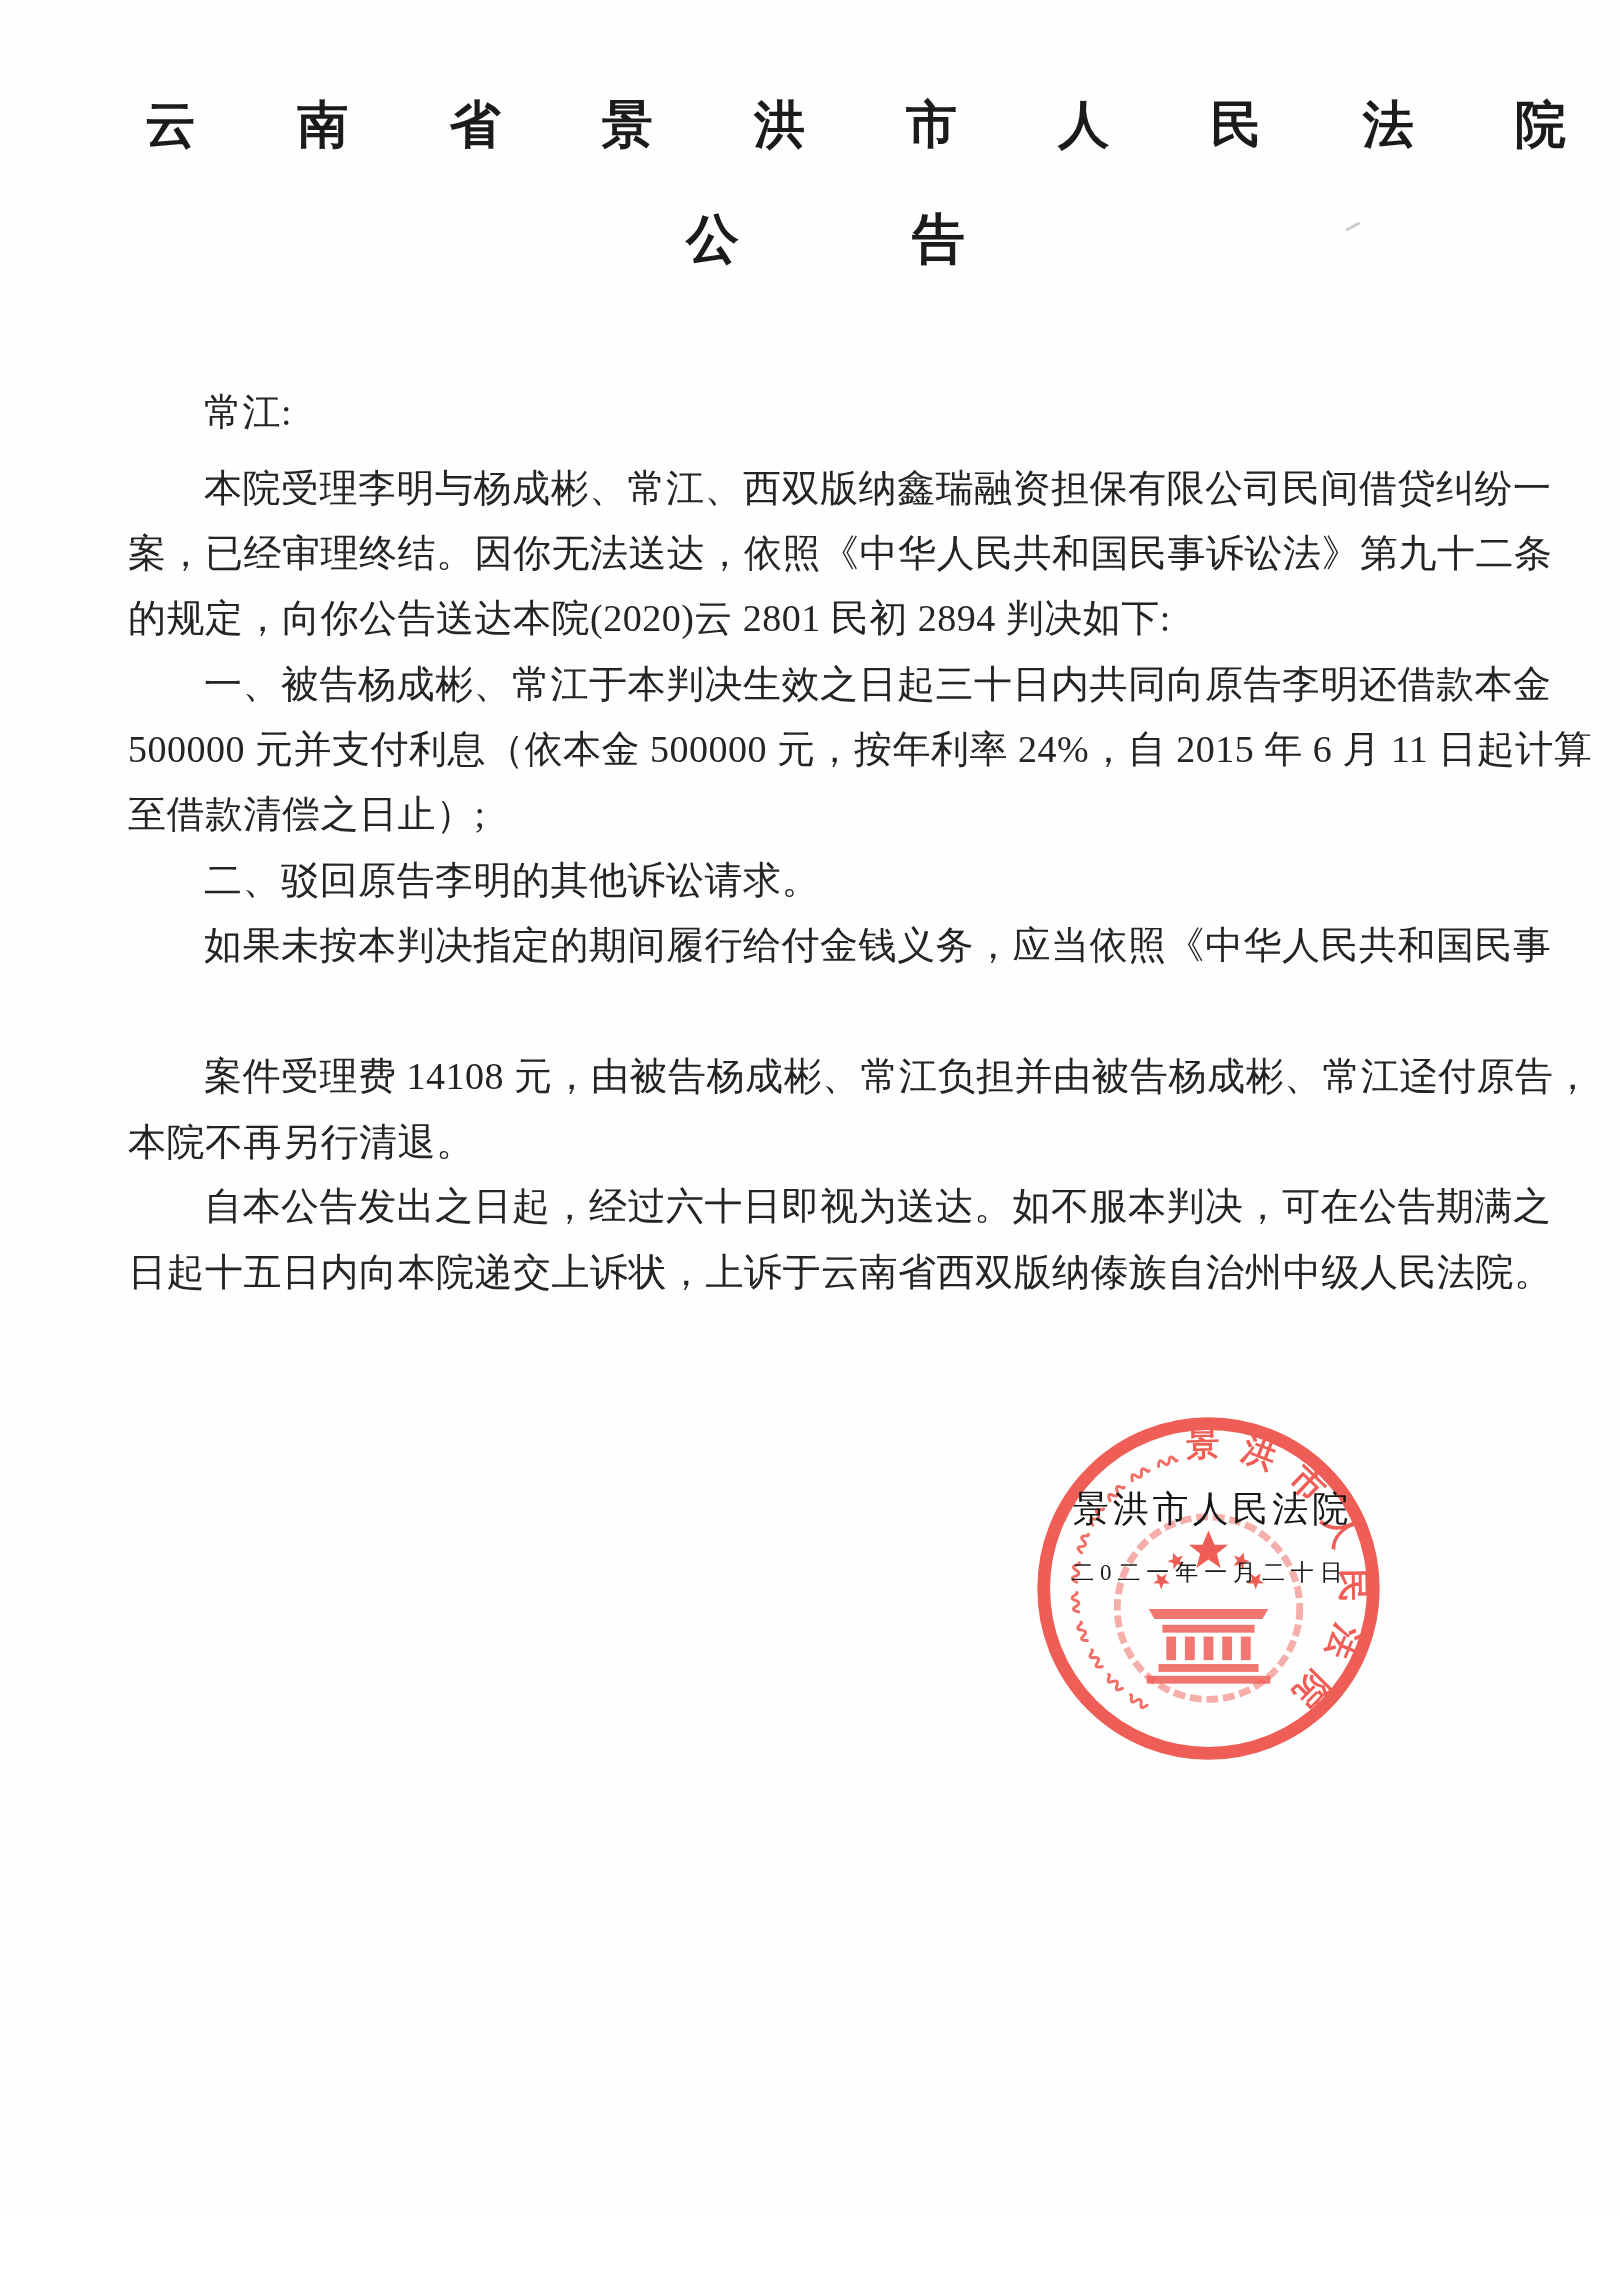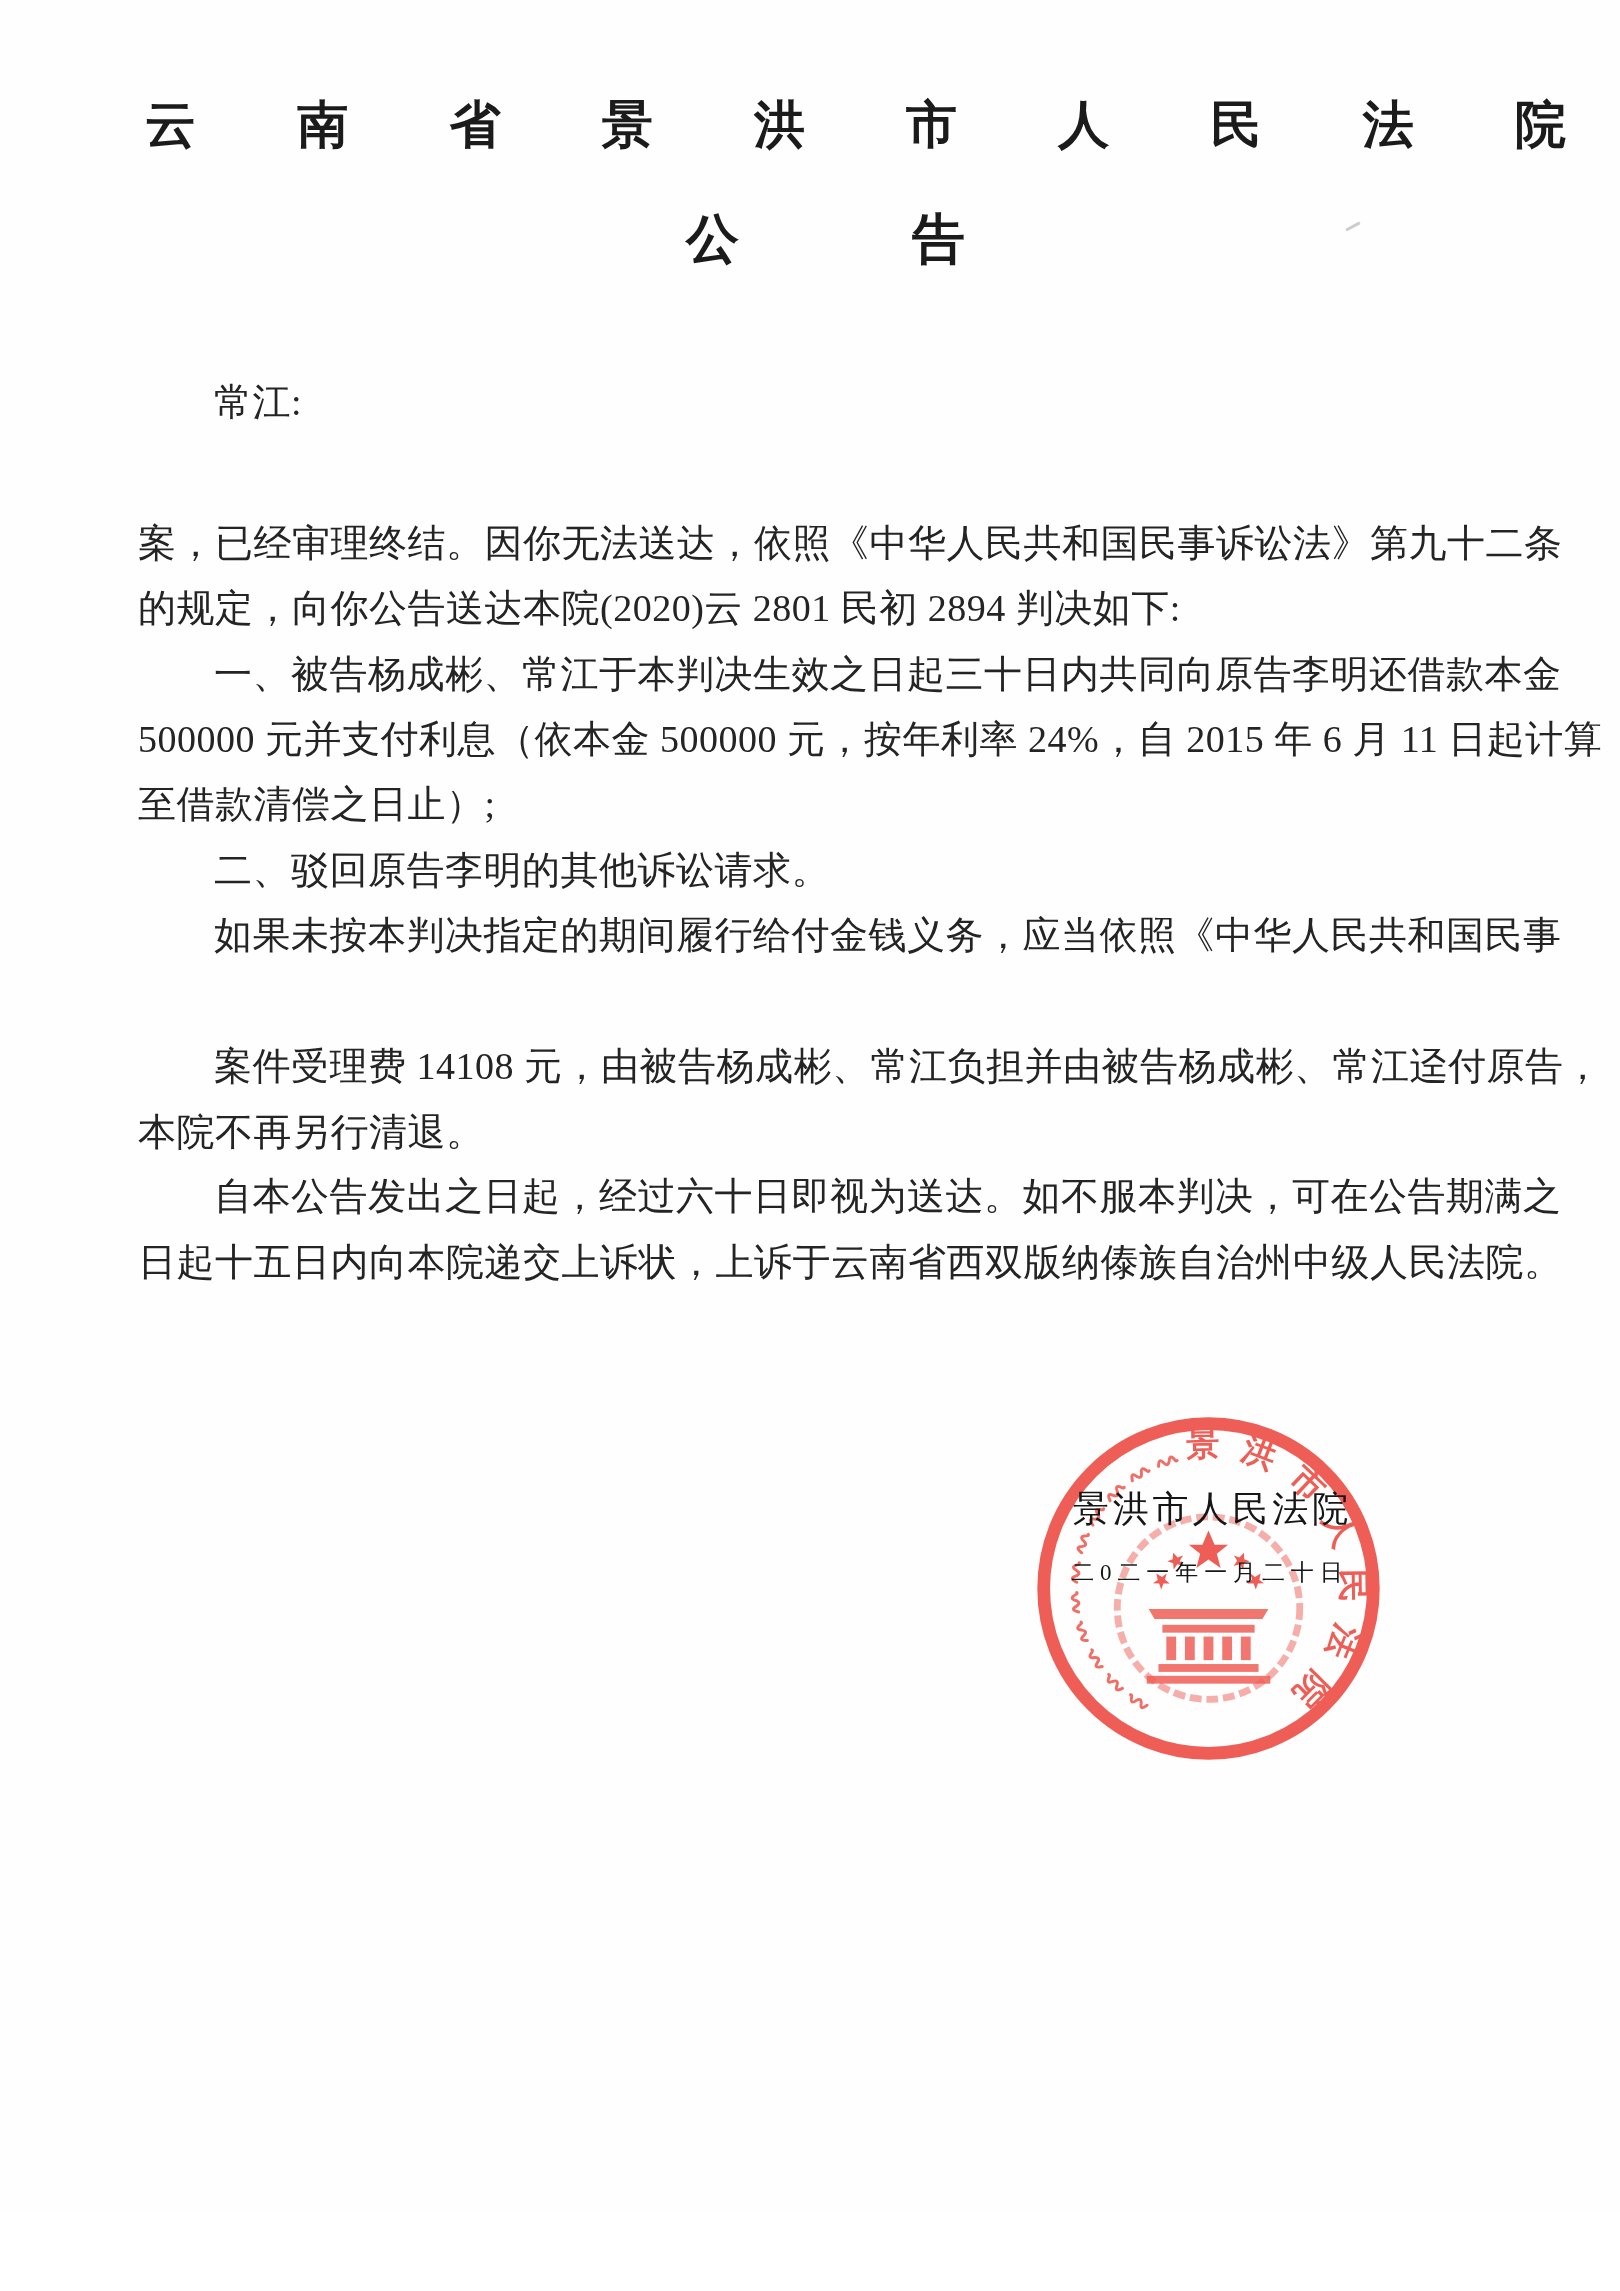--- a/index.html
+++ b/index.html
@@ -16,23 +16,23 @@
     font-size:51px;font-weight:600;color:#1b1b1b;
     text-align:justify;text-align-last:justify;
     line-height:59px;white-space:normal;
   }
   .announcement-heading{
     position:absolute;left:686px;top:192px;
     font-size:53px;font-weight:600;color:#1b1b1b;
     letter-spacing:173px;white-space:nowrap;line-height:94px;
   }
   .body-line{
-    position:absolute;left:138px;
+    position:absolute;left:128px;
     font-size:38px;line-height:45px;letter-spacing:0.5px;
-    white-space:nowrap;color:#242424;
+    white-space:nowrap;color:#242424;margin-top:10px;
   }
   .body-line.indent{padding-left:76px;}
   .sig-court{
     position:absolute;left:1027px;top:1485px;width:363px;
     text-align:center;font-size:36px;letter-spacing:3.9px;padding-left:3.9px;
     color:#161616;z-index:3;white-space:nowrap;
   }
   .sig-date{
     position:absolute;left:1008px;top:1557px;width:392px;
     text-align:center;font-size:23px;letter-spacing:5.9px;padding-left:5.9px;
@@ -50,20 +50,21 @@
 </head>
 <body>
 
 <div class="page">
 
   <div class="court-title">云南省景洪市人民法院</div>
 
   <div class="announcement-heading">公告</div>
 
   <div class="body-line indent" style="top:380px">常江:</div>
+  <div class="body-line indent" style="top:456px">本院受理李明与杨成彬、常江、西双版纳鑫瑞融资担保有限公司民间借贷纠纷一</div>
   <div class="body-line" style="top:521px">案，已经审理终结。因你无法送达，依照《中华人民共和国民事诉讼法》第九十二条</div>
   <div class="body-line" style="top:586px">的规定，向你公告送达本院(2020)云 2801 民初 2894 判决如下:</div>
   <div class="body-line indent" style="top:652px">一、被告杨成彬、常江于本判决生效之日起三十日内共同向原告李明还借款本金</div>
   <div class="body-line" style="top:717px">500000 元并支付利息（依本金 500000 元，按年利率 24%，自 2015 年 6 月 11 日起计算</div>
   <div class="body-line" style="top:782px">至借款清偿之日止）;</div>
   <div class="body-line indent" style="top:848px">二、驳回原告李明的其他诉讼请求。</div>
   <div class="body-line indent" style="top:913px">如果未按本判决指定的期间履行给付金钱义务，应当依照《中华人民共和国民事</div>
   <div class="body-line indent" style="top:1044px">案件受理费 14108 元，由被告杨成彬、常江负担并由被告杨成彬、常江迳付原告，</div>
   <div class="body-line" style="top:1110px">本院不再另行清退。</div>
   <div class="body-line indent" style="top:1174px">自本公告发出之日起，经过六十日即视为送达。如不服本判决，可在公告期满之</div>

